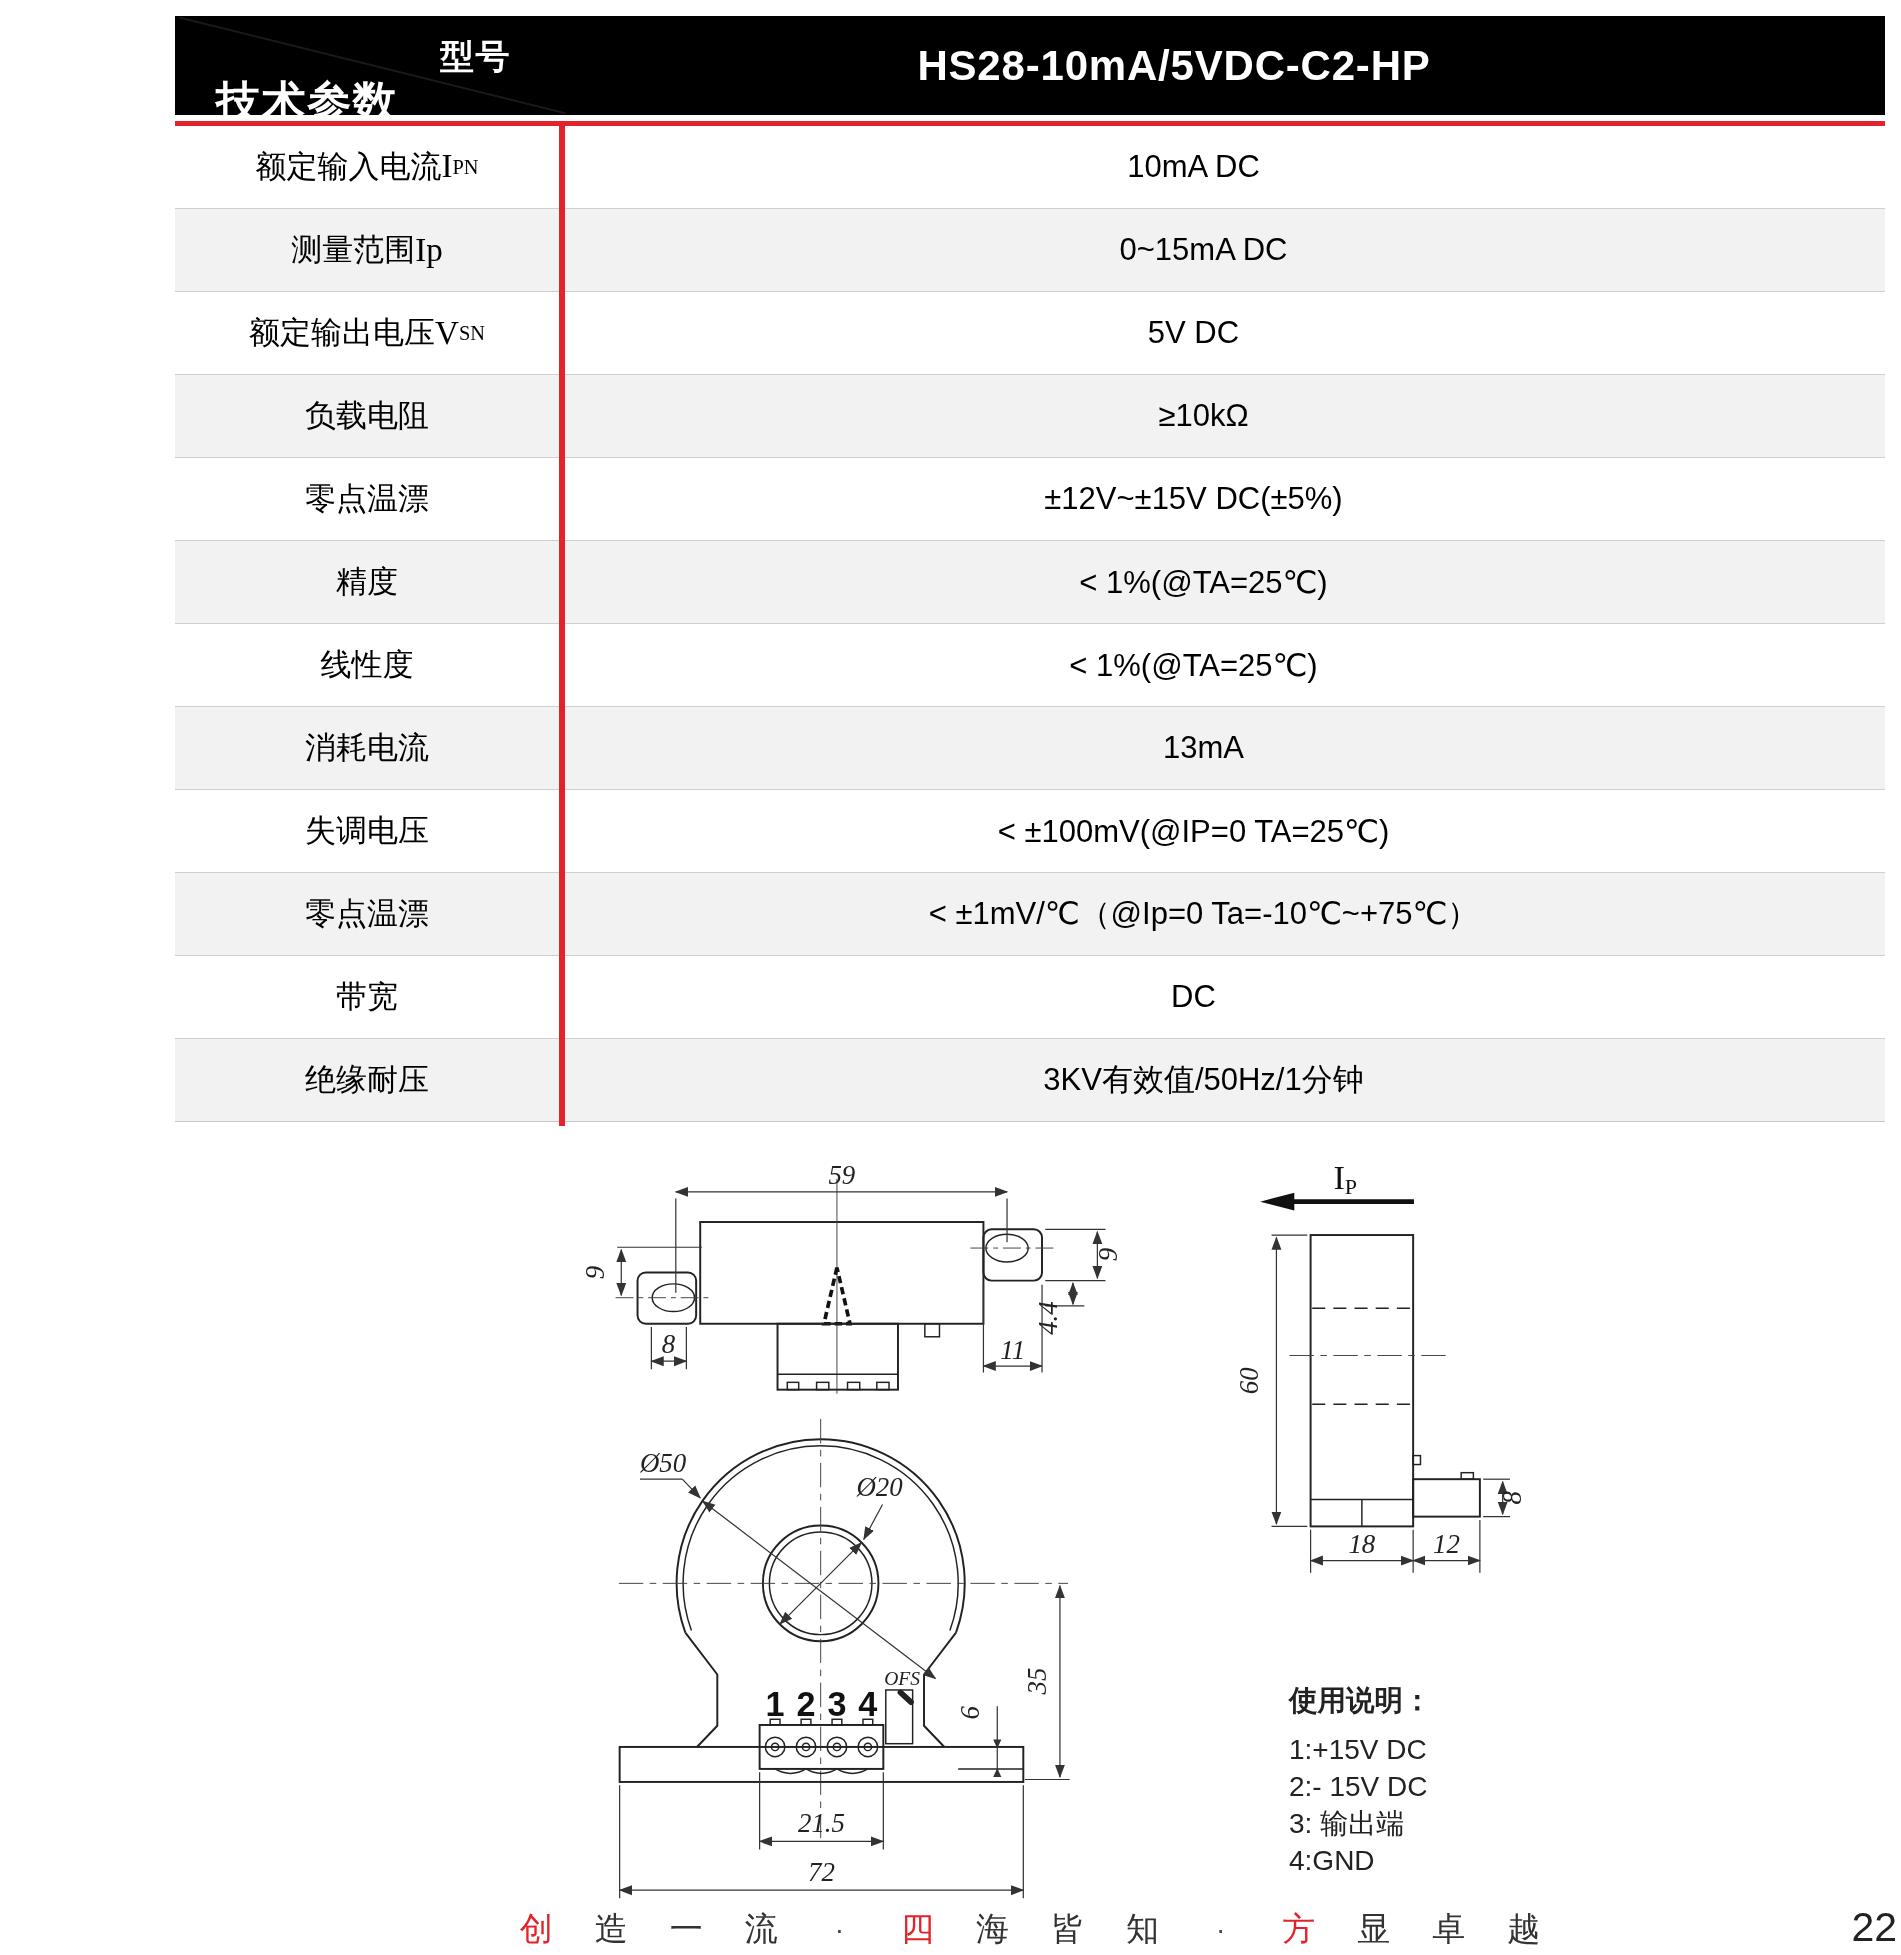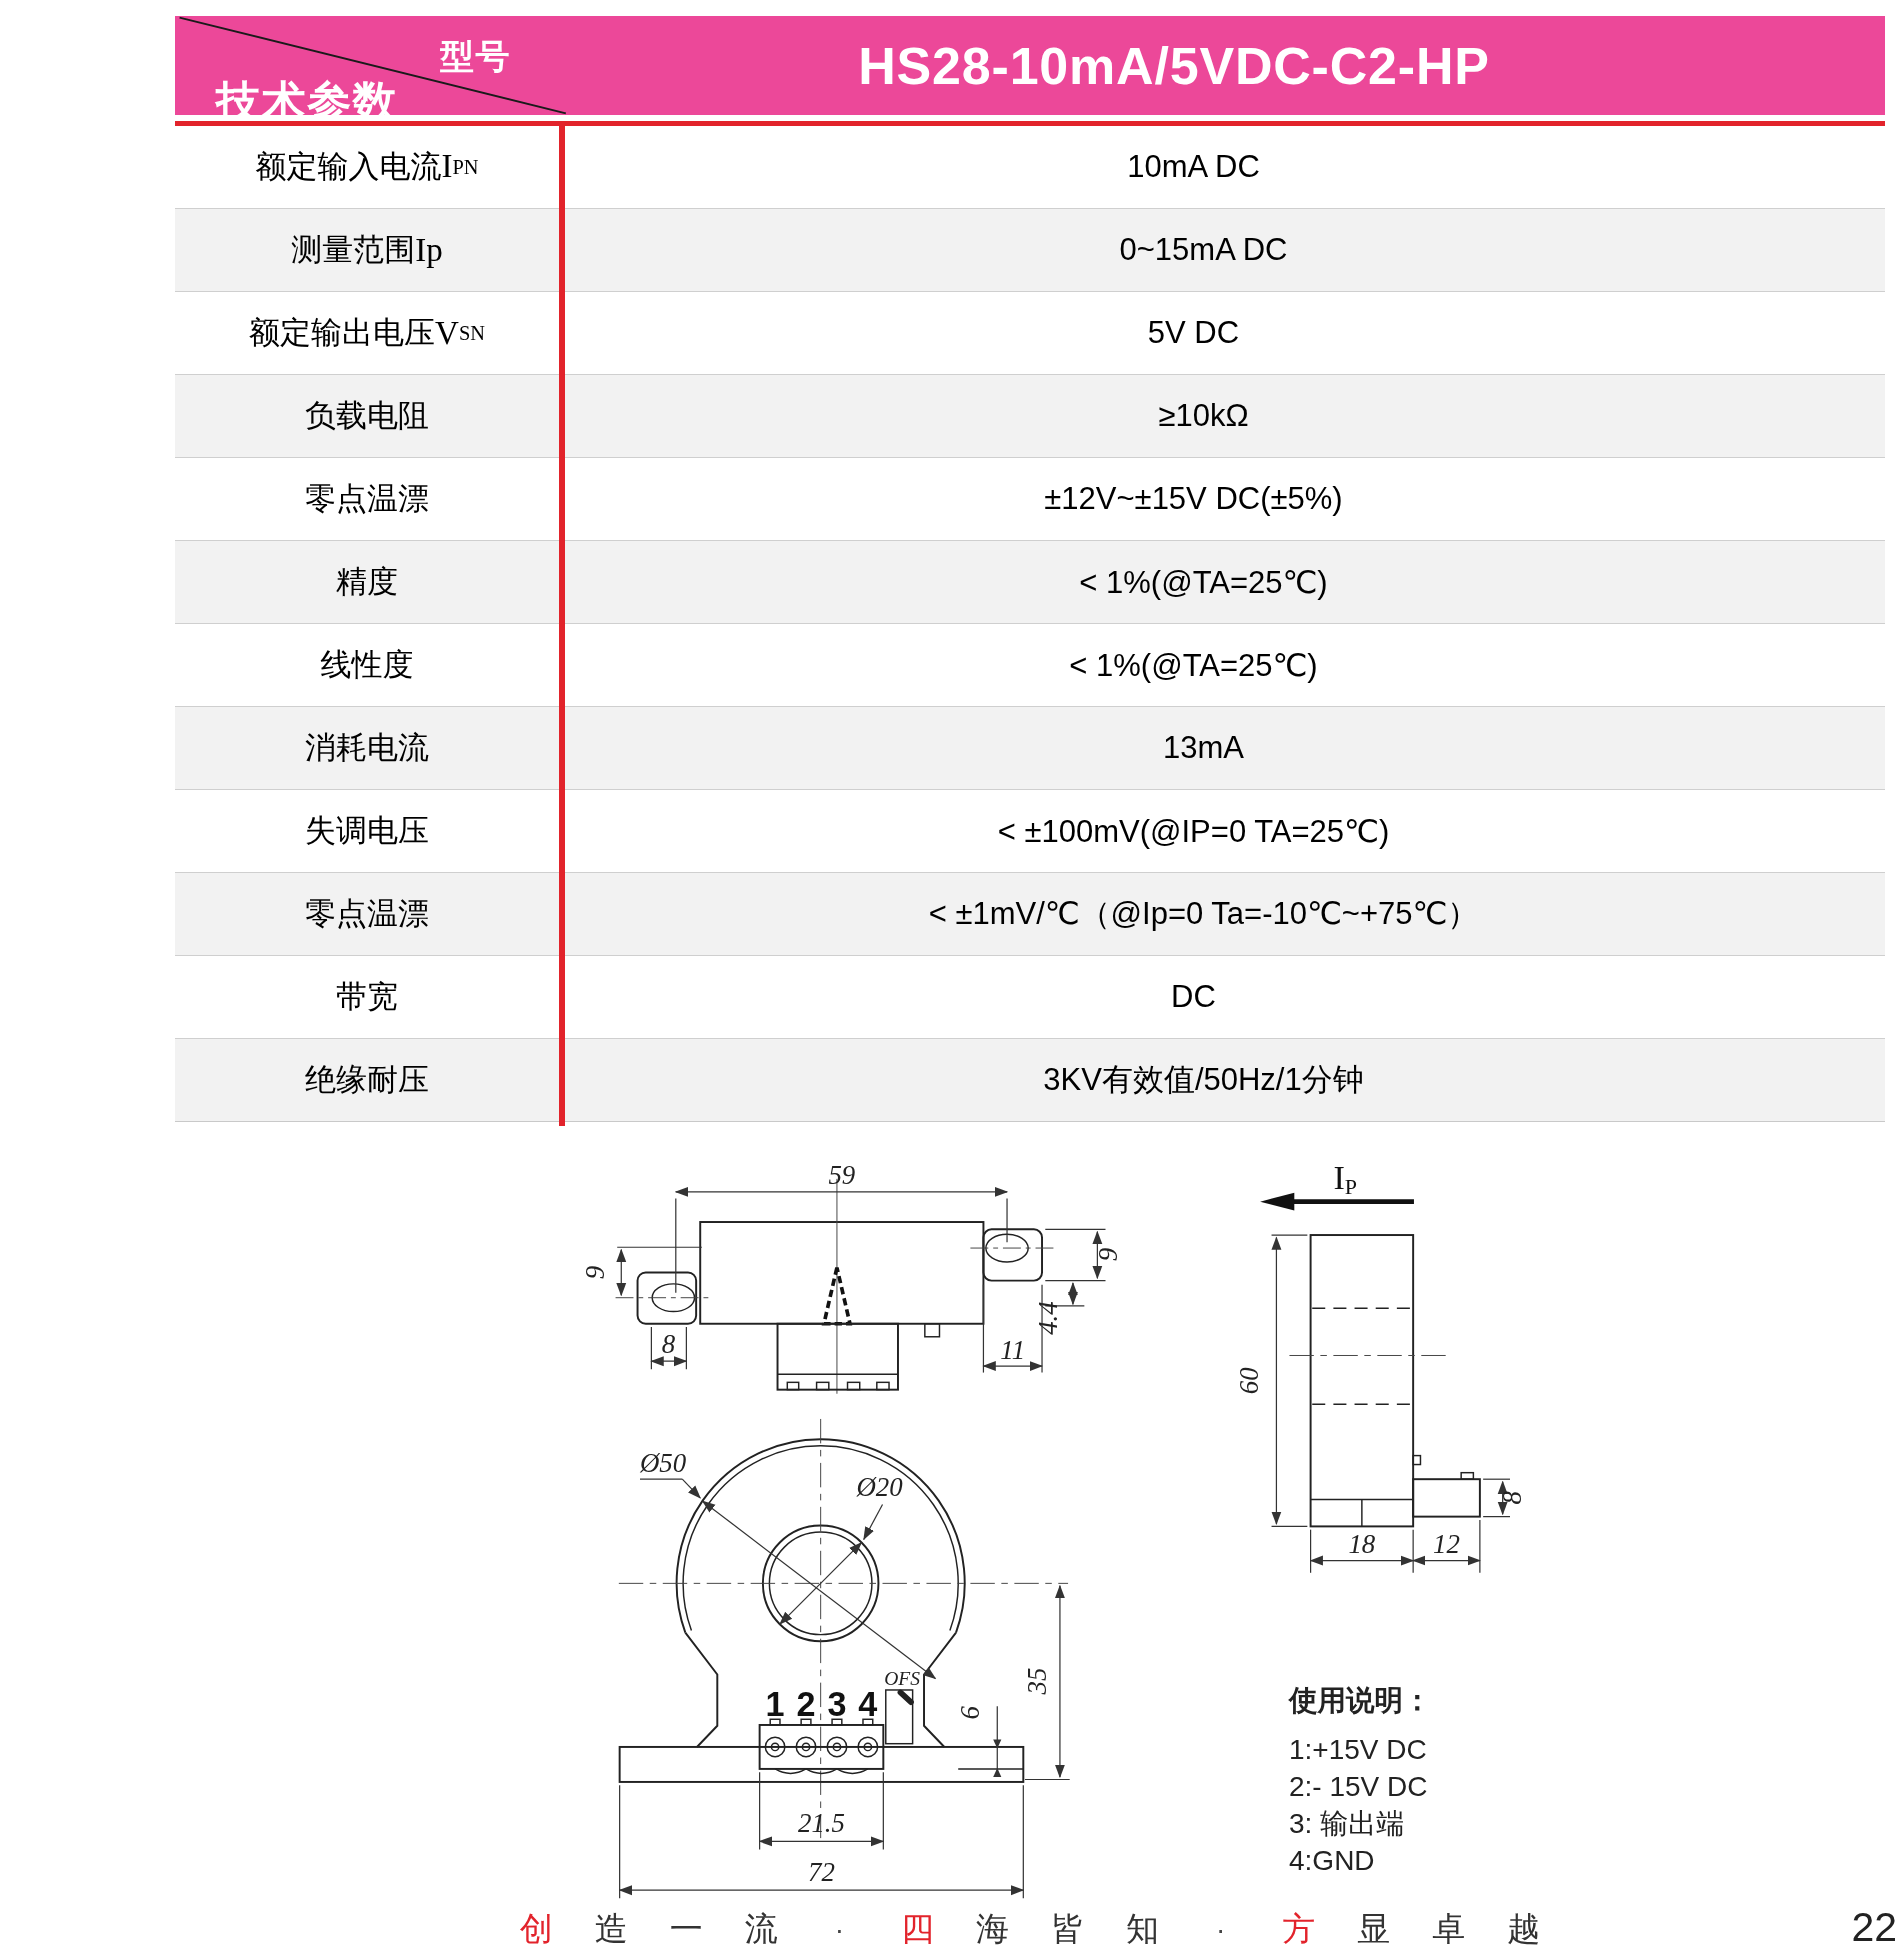--- a/index.html
+++ b/index.html
@@ -3,26 +3,26 @@
 <meta charset="utf-8">
 <style>
   html,body{margin:0;padding:0;}
   body{
     width:1901px;height:1956px;position:relative;background:#ffffff;
     font-family:"Liberation Sans","DejaVu Sans",sans-serif;color:#333;
     overflow:hidden;
   }
   .abs{position:absolute;}
   
-  #banner{left:175px;top:16.3px;width:1710px;height:99px;background:#ec4899;color:#fff;}
+  #banner{left:175px;top:16.3px;width:1710px;height:99px;background:#000000;color:#fff;}
   #banner svg{position:absolute;left:0;top:0;}
   .corner-top{position:absolute;left:265px;top:18px;font-size:34px;font-weight:bold;letter-spacing:1.6px;}
   .corner-bottom{position:absolute;left:41px;top:57px;font-size:44px;font-weight:bold;letter-spacing:1.6px;}
   .model{position:absolute;left:390px;top:0;width:1218px;height:100%;
-    display:flex;align-items:center;justify-content:center;font-size:52px;font-weight:bold;letter-spacing:0.8px;}
+    display:flex;align-items:center;justify-content:center;font-size:42px;font-weight:bold;letter-spacing:0.8px;}
   #redline{left:175px;top:121px;width:1710px;height:4.9px;background:#e2232b;}
   
   #param-table{left:175px;top:125px;width:1710px;border-bottom:1.6px solid #c9c9c9;}
   .row{height:83px;display:flex;box-sizing:border-box;}
   .row + .row{border-top:1.6px solid #cfcfcf;}
   .row.gray{background:#f2f2f2;gap:20px;}
   .cell{display:flex;align-items:center;justify-content:center;font-size:31px;color:#000000;}
   .cell.lbl{width:384px;flex:none;}
   .cell.val{flex:1;padding-right:57px;}
   .sym{font-family:"Liberation Serif","DejaVu Serif",serif;font-size:33px;}

